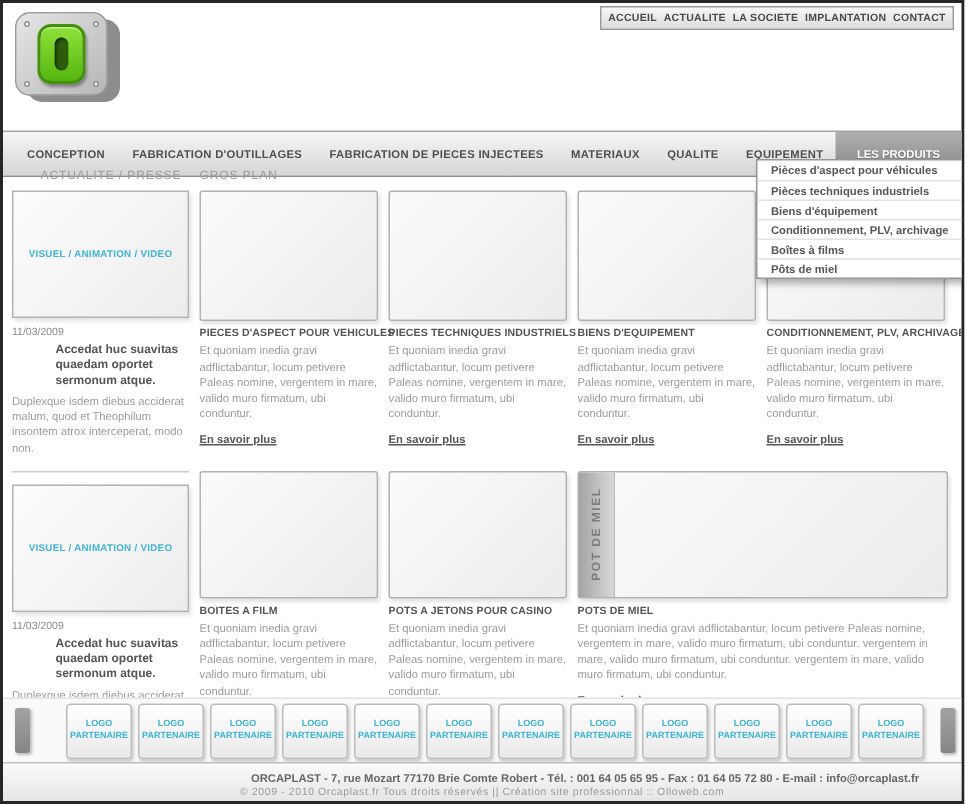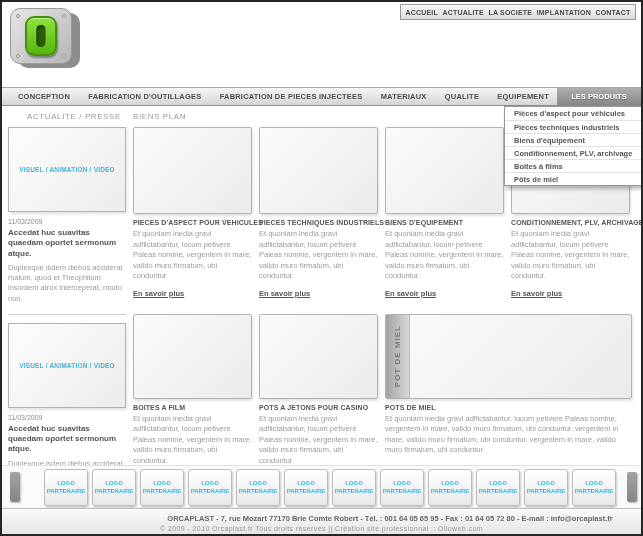--- a/index.html
+++ b/index.html
@@ -43,21 +43,21 @@
     box-shadow: inset 1px 1px 2px rgba(0,0,0,.6);
   }
   .logo-word {
     margin-top:18px; font-size:8px; font-weight:bold; letter-spacing:2px;
     color:#b3b3b3; text-shadow:0 1px 0 #fff, 1px 0 0 #d9d9d9;
   }
   .tagline { position:absolute; left:89px; top:60px; font-size:11px; font-style:italic; color:#9a9a9a; letter-spacing:0.2px; }
 
   
   .navbar {
-    position:absolute; top:85px; left:0; right:0; height:19px;
+    position:absolute; top:85px; left:0; right:0; height:31px;
     background:linear-gradient(#f6f6f6,#d5d5d5);
     border-top:1px solid #a5a5a5; border-bottom:1px solid #8f8f8f;
   }
   .navbar-items {
     position:absolute; left:16px; right:92px; top:0; bottom:0;
     display:flex; justify-content:space-between; align-items:center;
   }
   .nav-item { font-size:7.5px; font-weight:bold; color:#4f4f4f; letter-spacing:0.2px; cursor:pointer; white-space:nowrap; }
   .nav-active {
     position:absolute; right:0; top:0; bottom:0; width:84px;
@@ -80,21 +80,21 @@
   .sidebar { position:absolute; left:6px; top:110px; width:118px; }
   .side-title { font-size:8px; color:#9a9a9a; letter-spacing:0.6px;margin-left:19px; }
   .media-box {
     margin-top:6px; height:85px; border:1px solid #b2b2b2;
     background:linear-gradient(135deg,#fdfdfd,#ececec);
     box-shadow:1px 2px 3px rgba(0,0,0,.12);
     display:flex; align-items:center; justify-content:center; cursor:pointer;
   }
   .media-label { font-size:6.5px; font-weight:bold; color:#3fb4d8; letter-spacing:0.2px; }
   .post-date { margin-top:6px; font-size:7px; color:#8a8a8a; }
-  .post-head { margin-top:3px; font-size:8px; font-weight:bold; color:#555; line-height:1.3; }
+  .post-head { margin-top:3px; font-size:8px; font-weight:bold; color:#555; line-height:1.3;margin-left:29px; }
   .post-body { margin-top:4px; font-size:7.5px; color:#9b9b9b; line-height:1.35; }
   .side-divider { margin:10px 0 8px; border:none; border-top:1px solid #ccc; }
 
   
   .main { position:absolute; left:131px; top:110px; width:499px; }
   .main-title { font-size:8px; color:#9a9a9a; letter-spacing:0.6px; }
   .cards-row { display:flex; gap:7px; margin-top:6px; }
   .cards-row.second { margin-top:14px; }
   .card { width:119px; flex:none; }
   .card.wide { flex:1; }
@@ -213,21 +213,21 @@
 
     <div class="media-box">
       <span class="media-label">VISUEL / ANIMATION / VIDEO</span>
     </div>
     <div class="post-date">11/03/2009</div>
     <div class="post-head">Accedat huc suavitas quaedam oportet sermonum atque.</div>
     <div class="post-body">Duplexque isdem diebus acciderat malum, quod et Theophilum insontem atrox interceperat casus, non.</div>
   </div>
 
   <div class="main">
-    <div class="main-title">BIENS PLAN</div>
+    <div class="main-title">GROS PLAN</div>
 
     <div class="cards-row">
       <div class="card">
         <div class="card-img"></div>
         <div class="card-title">PIECES D'ASPECT POUR VEHICULES</div>
         <div class="card-body">Et quoniam inedia gravi adflictabantur, locum petivere Paleas nomine, vergentem in mare, valido muro firmatum, ubi conduntur.</div>
         <span class="card-link">En savoir plus</span>
       </div>
       <div class="card">
         <div class="card-img"></div>

